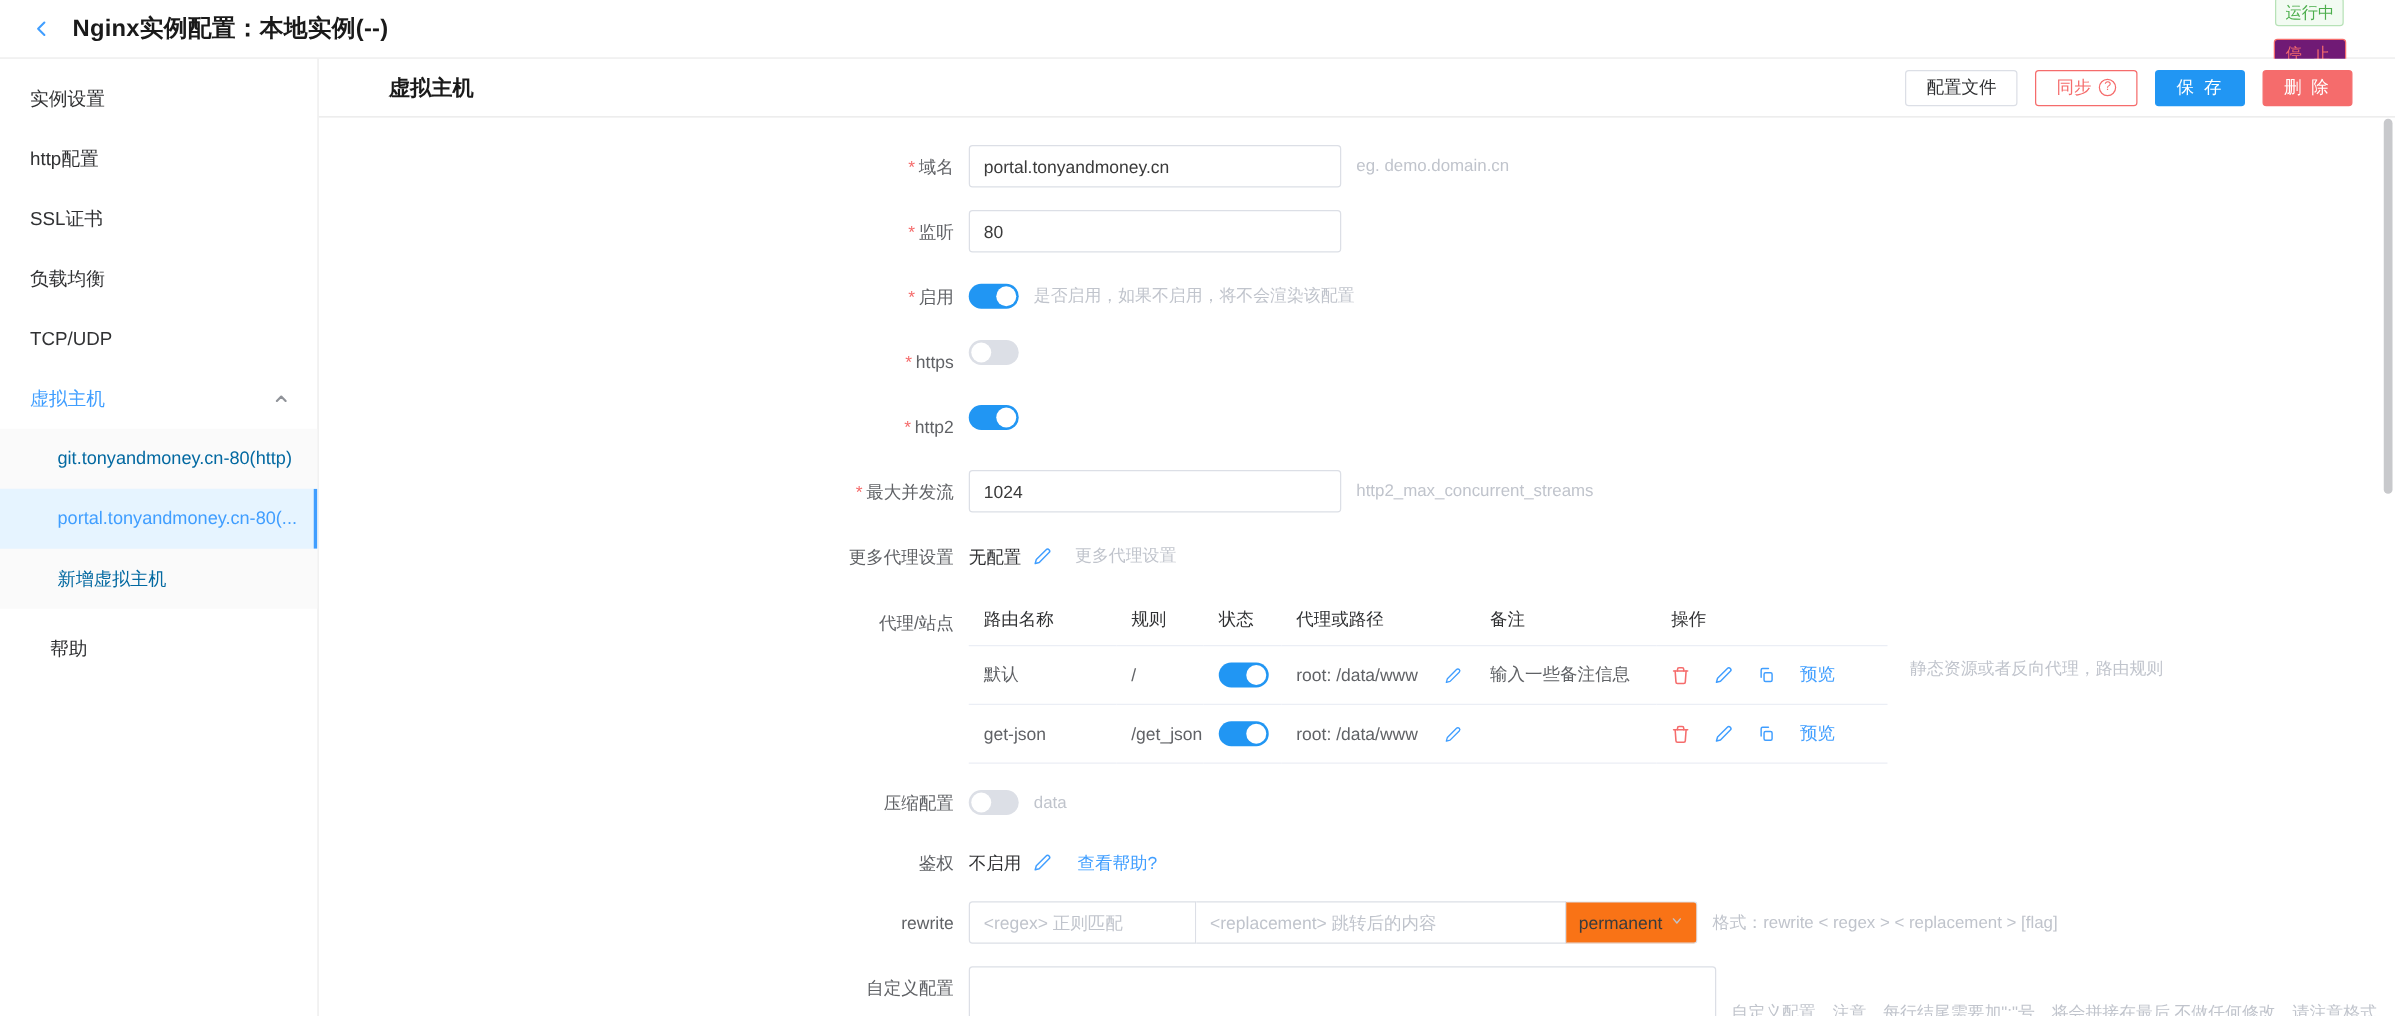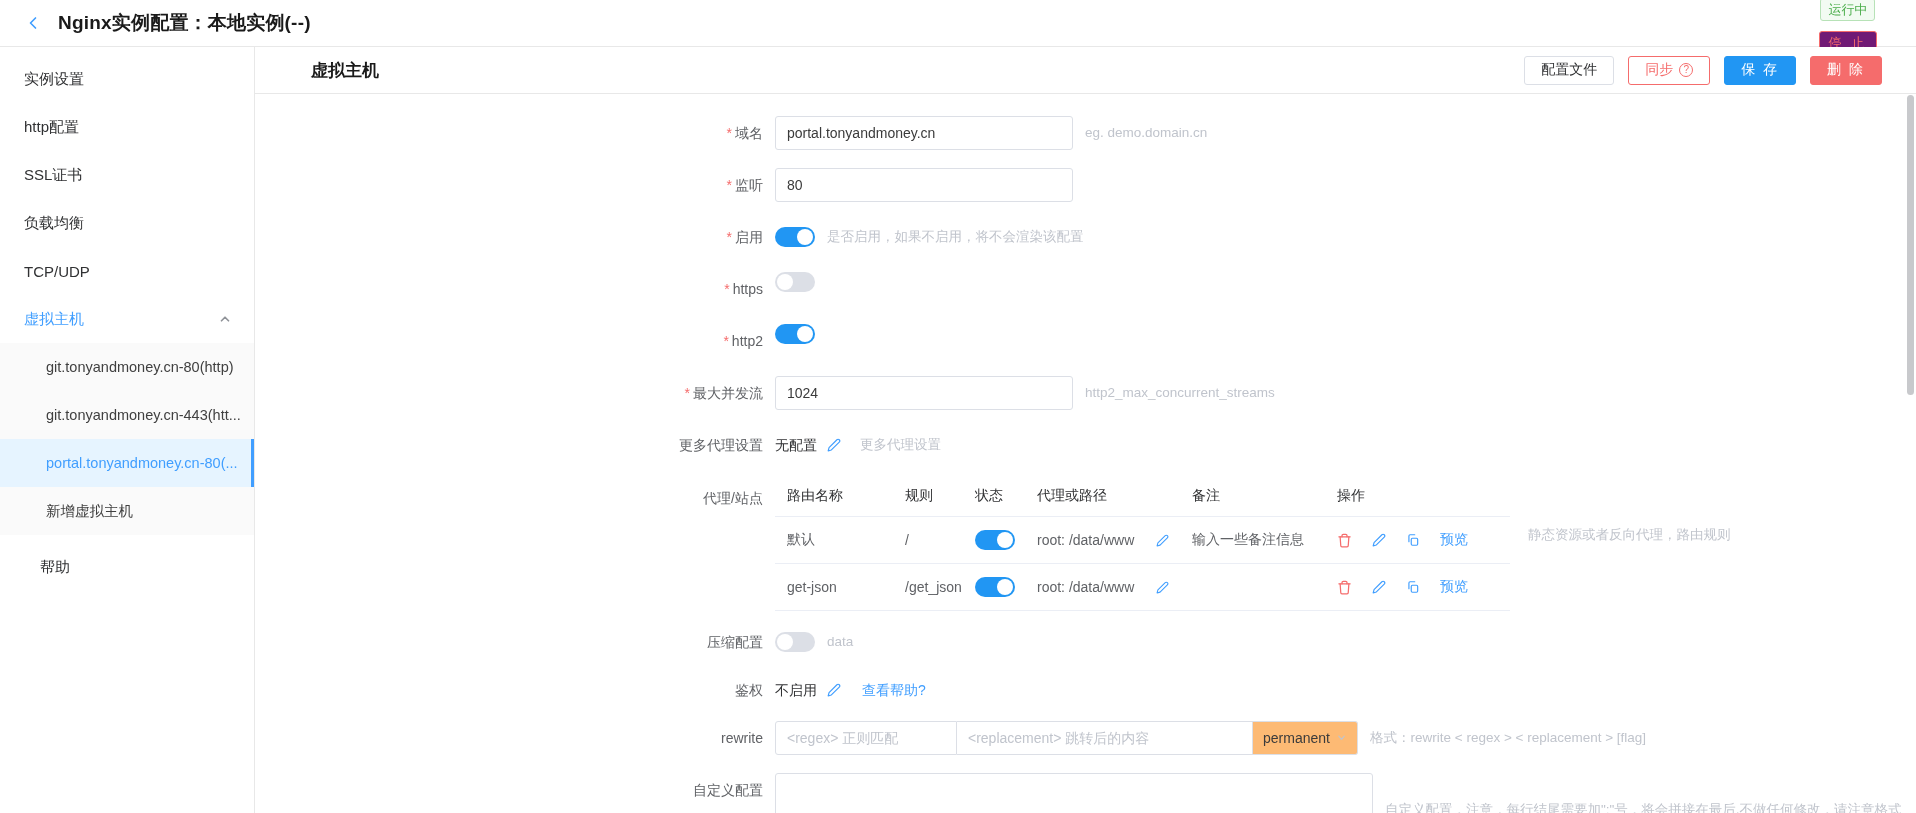--- a/index.html
+++ b/index.html
@@ -50,21 +50,21 @@
   }
   .side-item {
     height: 48px; display: flex; align-items: center;
     padding: 0 22px 0 24px; font-size: 15px; color: #303133; cursor: pointer;
   }
   .side-item.active { color: #409eff; }
   .side-item .caret { margin-left: auto; color: #909399; display: flex; }
   .sub-list { background: #fafafa; }
   .sub-item {
     height: 48px; display: flex; align-items: center;
-    padding-left: 46px; font-size: 14.5px; color: #404040; cursor: pointer;
+    padding-left: 46px; font-size: 14.5px; color: #0369a1; cursor: pointer;
     position: relative; white-space: nowrap; overflow: hidden;
   }
   .sub-item.selected {
     background: #e6f4ff; color: #409eff;
   }
   .sub-item.selected::after {
     content: ""; position: absolute; right: 0; top: 0; bottom: 0;
     width: 3px; background: #409eff;
   }
   .side-item.help { margin-top: 8px; padding-left: 40px; }
@@ -150,21 +150,21 @@
   .icon-btn { cursor: pointer; display: inline-flex; align-items: center; }
   .icon-trash { color: #f56c6c; }
   .icon-edit { color: #409eff; }
   .icon-copy { color: #409eff; }
   .preview-link { color: #409eff; cursor: pointer; font-size: 14px; }
   .cell-path { display: flex; align-items: center; gap: 21px; white-space: nowrap; }
 
   .select {
     width: 105px; height: 34px; border: 1px solid #dcdfe6; border-left: none;
     border-radius: 0 3px 3px 0; padding: 0 10px; font-size: 14px; color: #3b3b3b;
-    display: flex; align-items: center; background: #fdba74; cursor: pointer;
+    display: flex; align-items: center; background: #f97316; cursor: pointer;
   }
   .select .chev { margin-left: auto; color: #c0c4cc; font-size: 11px; }
   .rw1 { width: 182px; border-radius: 3px 0 0 3px; }
   .rw2 { width: 296px; border-radius: 0; border-left: none; }
 
   textarea.custom {
     width: 598px; height: 54px; border: 1px solid #dcdfe6; border-radius: 3px;
     padding: 7px 11px; font-size: 14px; font-family: inherit; resize: none; outline: none;
     color: #3b3b3b;
   }
@@ -221,23 +221,20 @@
         <span class="caret">
           <svg width="14" height="14" viewBox="0 0 24 24" fill="none" stroke="currentColor" stroke-width="3" stroke-linecap="round" stroke-linejoin="round">
               <polyline points="18 15 12 9 6 15"></polyline>
             </svg>
         </span>
       </div>
 
       <div class="sub-list">
         <div class="sub-item">
           <span>git.tonyandmoney.cn-80(http)</span>
-        </div>
-        <div class="sub-item">
-          <span>git.tonyandmoney.cn-443(htt...</span>
         </div>
         <div class="sub-item selected">
           <span>portal.tonyandmoney.cn-80(...</span>
         </div>
         <div class="sub-item">
           <span>新增虚拟主机</span>
         </div>
       </div>
 
       <div class="side-item help">

